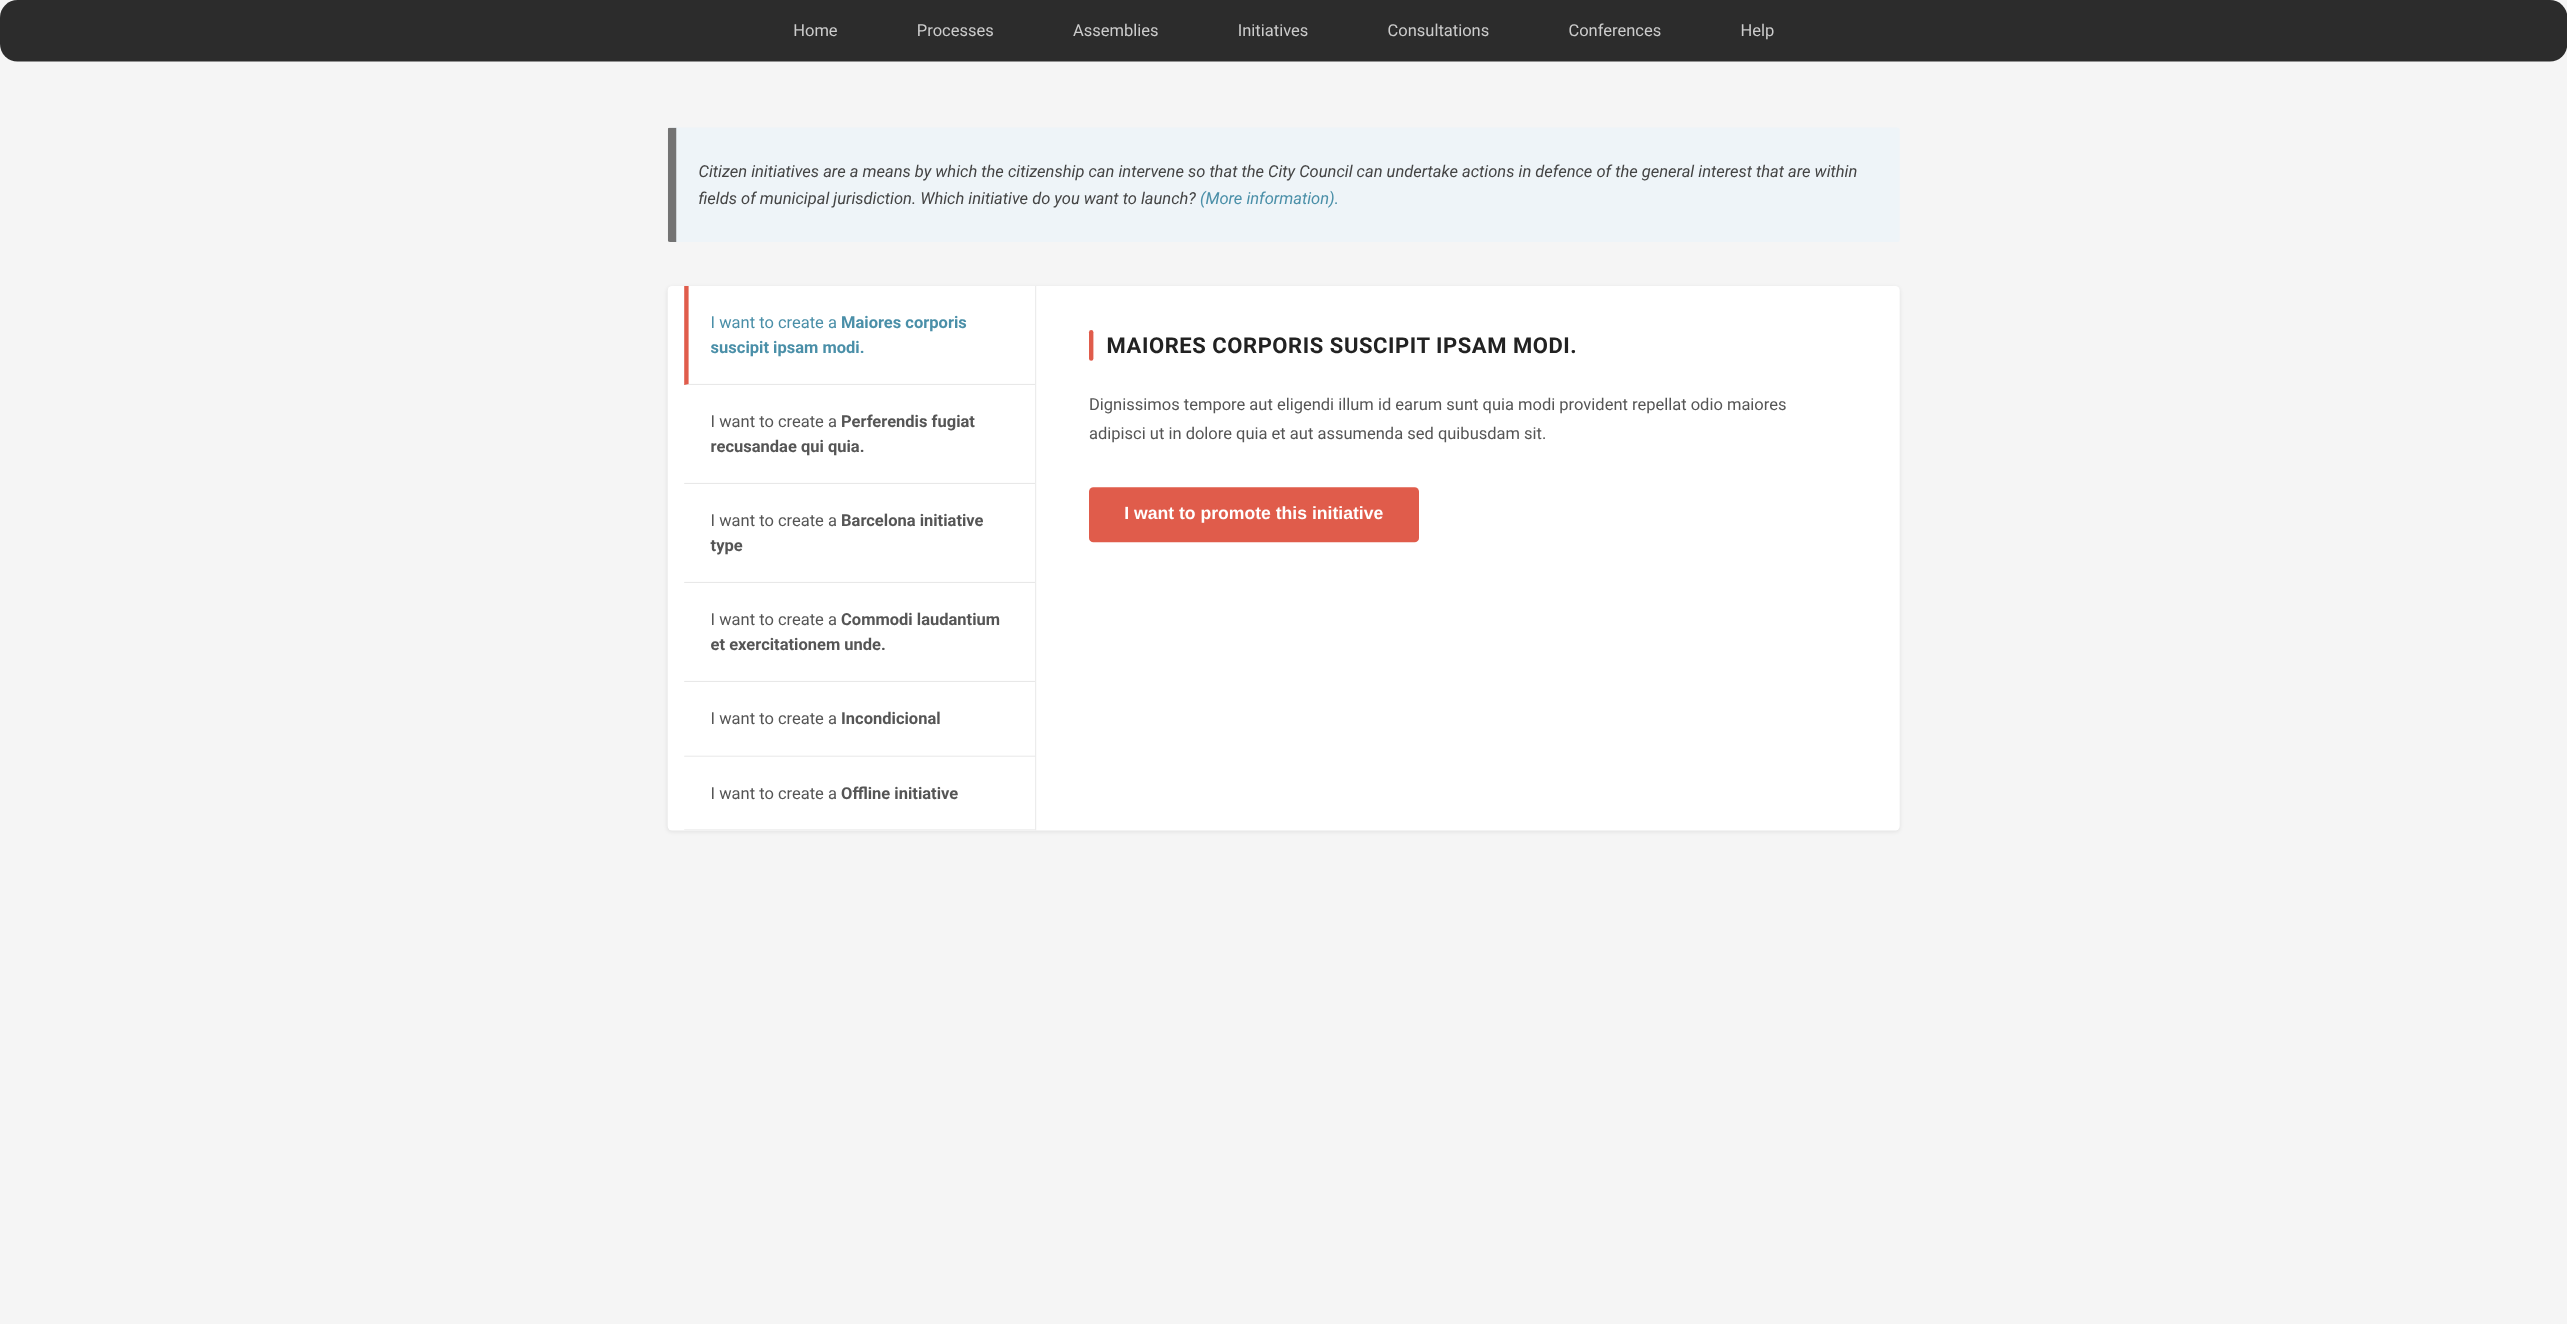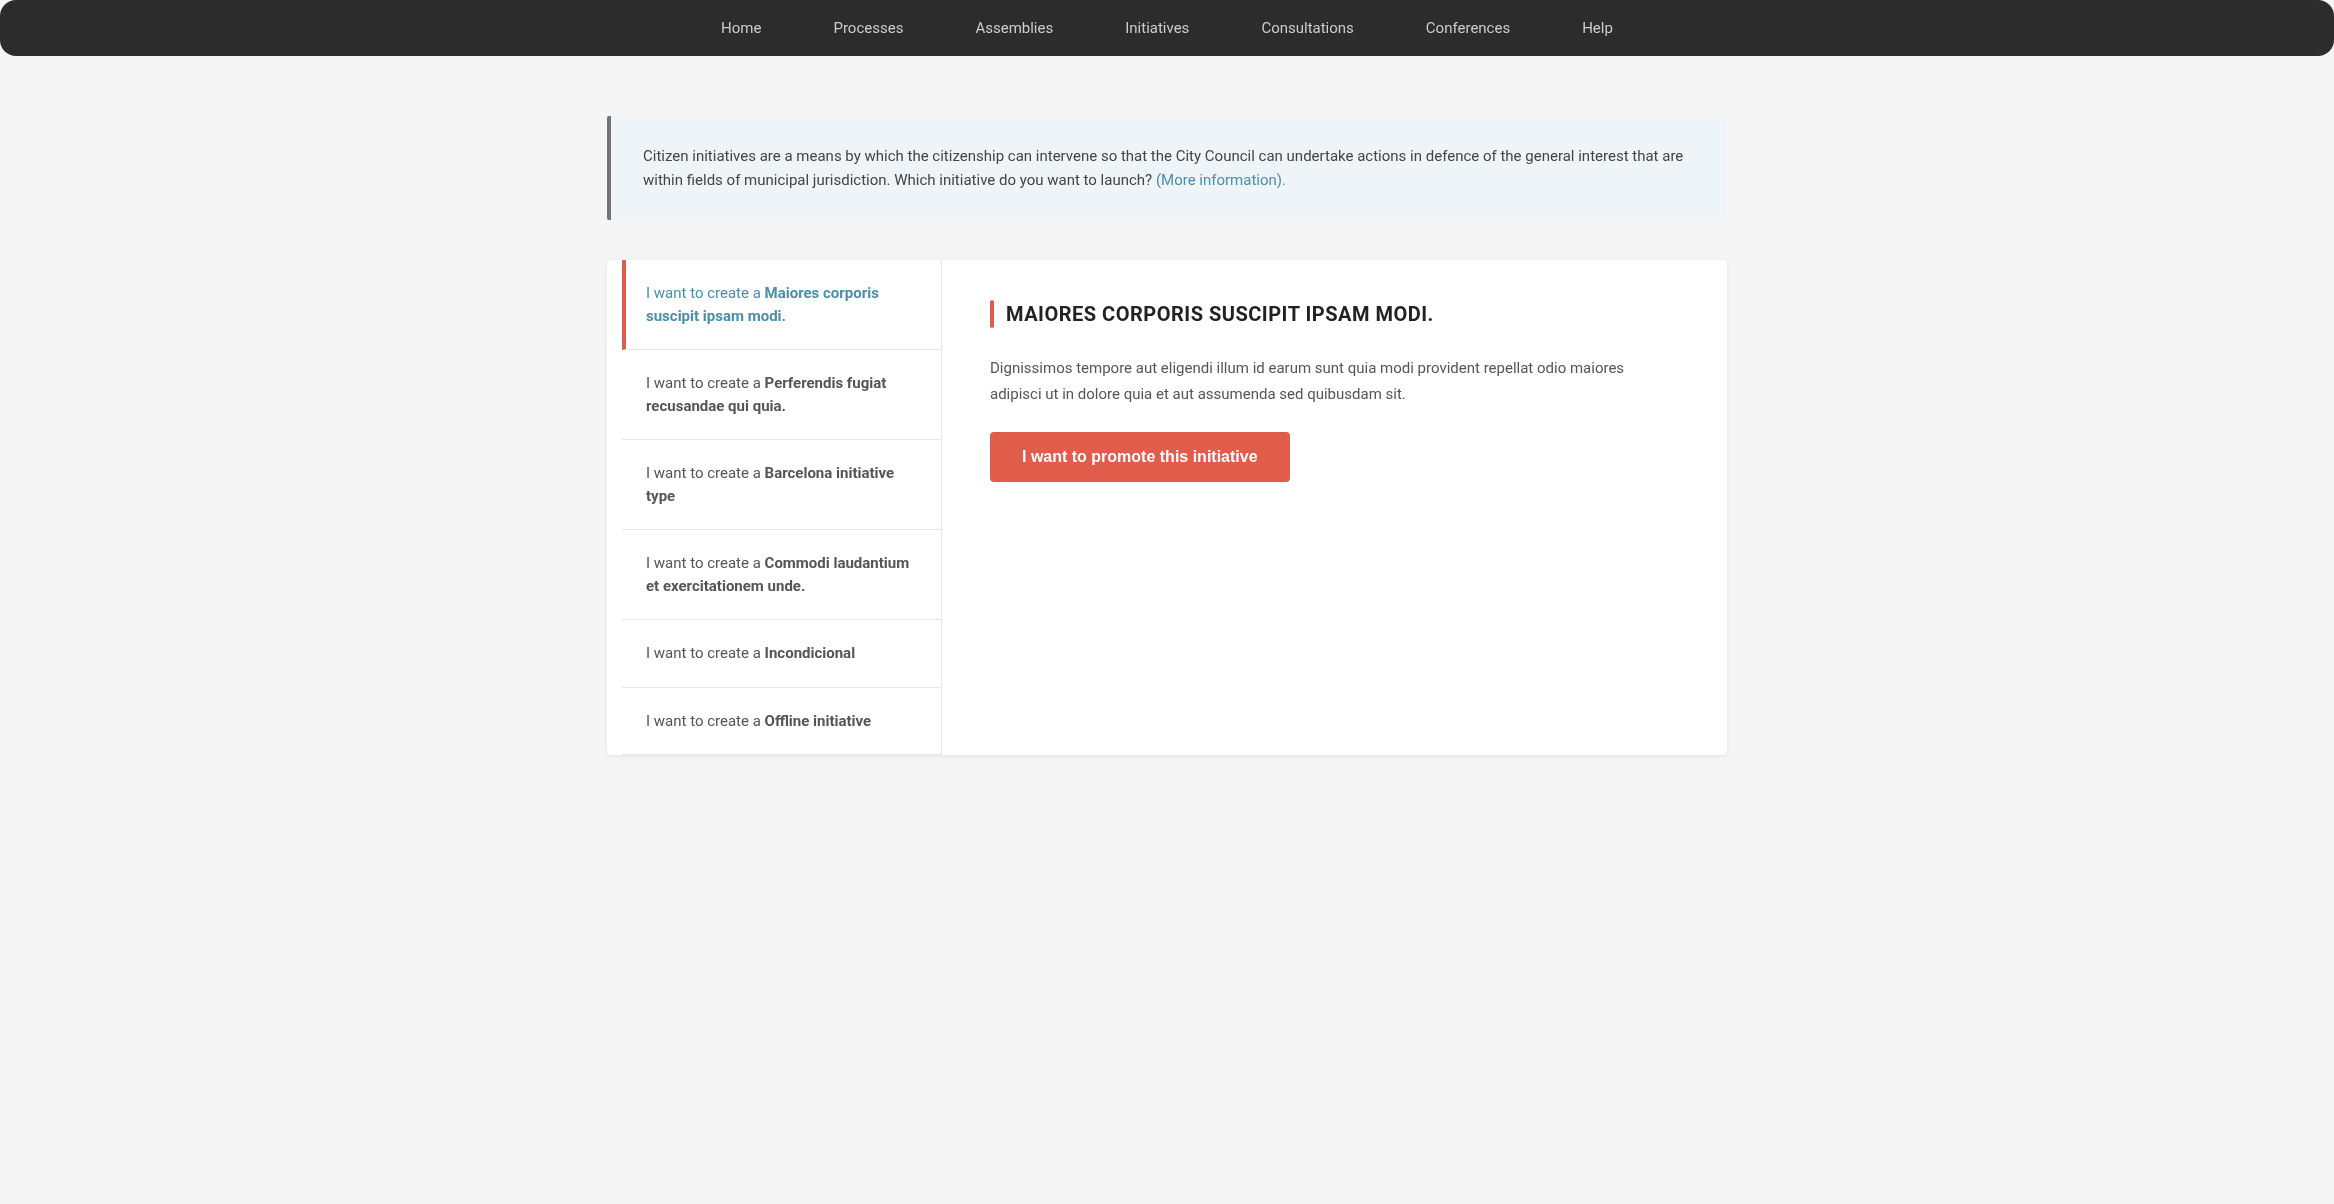--- a/index.html
+++ b/index.html
@@ -47,24 +47,25 @@
     .main-content {
       max-width: 1160px;
       margin: 0 auto;
       padding: 60px 20px;
     }
 
     
     .info-box {
       display: flex;
       background-color: #eef4f8;
-      border-left: 4px solid #737373;
-      padding: 28px 32px;
+      border-left: 8px solid #737373;
+      padding: 28px 20px;
       margin-bottom: 40px;
       border-radius: 2px;
+      font-style: italic;
     }
 
     .info-box-text {
       font-size: 15px;
       color: #444;
       line-height: 1.6;
     }
 
     .info-box-text a {
       color: #4a8fa8;
@@ -145,21 +146,21 @@
       font-weight: 700;
       color: #222;
       letter-spacing: 0.5px;
       text-transform: uppercase;
     }
 
     .initiative-description {
       font-size: 15px;
       color: #555;
       line-height: 1.7;
-      margin-bottom: 25px;
+      margin-bottom: 36px;
     }
 
     .promote-button {
       background-color: #e05c4b;
       color: #fff;
       border: none;
       padding: 16px 32px;
       font-size: 16px;
       border-radius: 4px;
       cursor: pointer;

